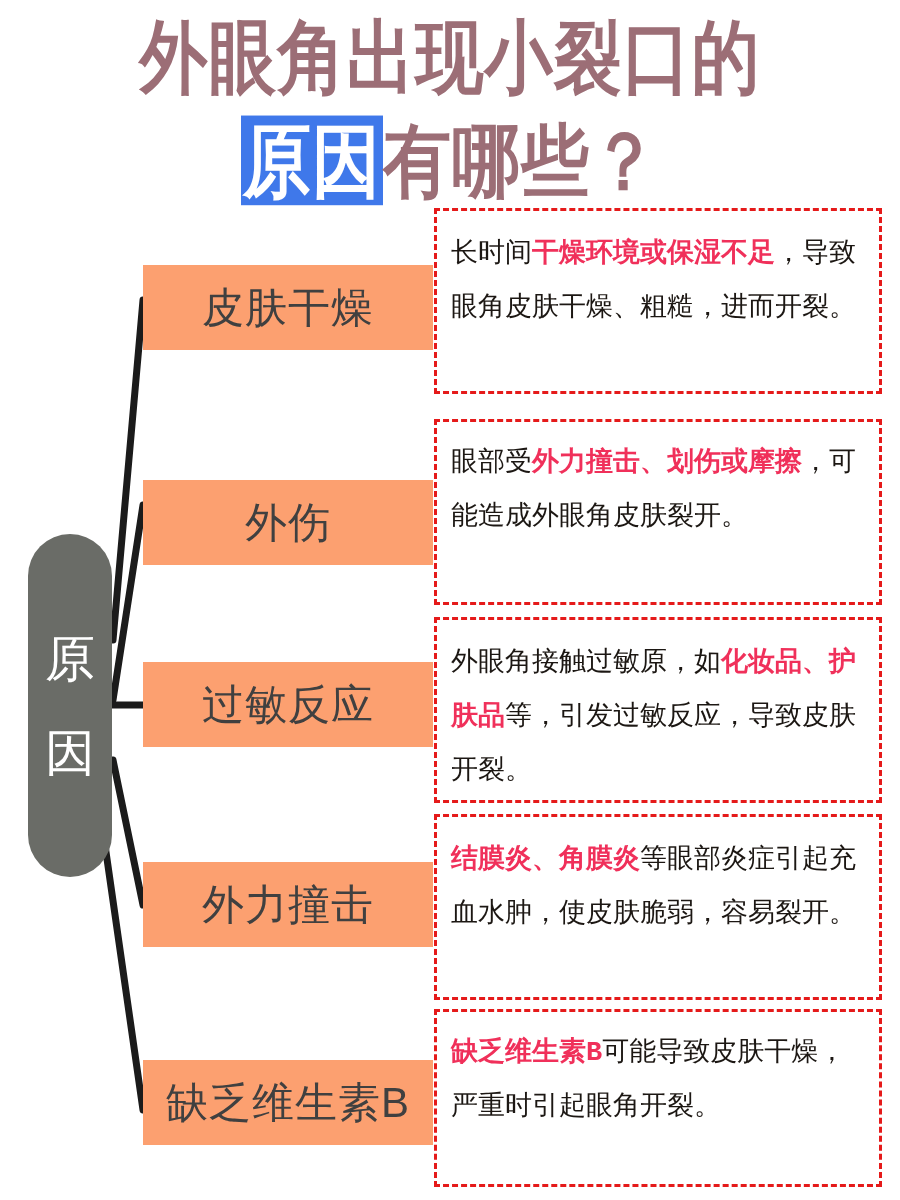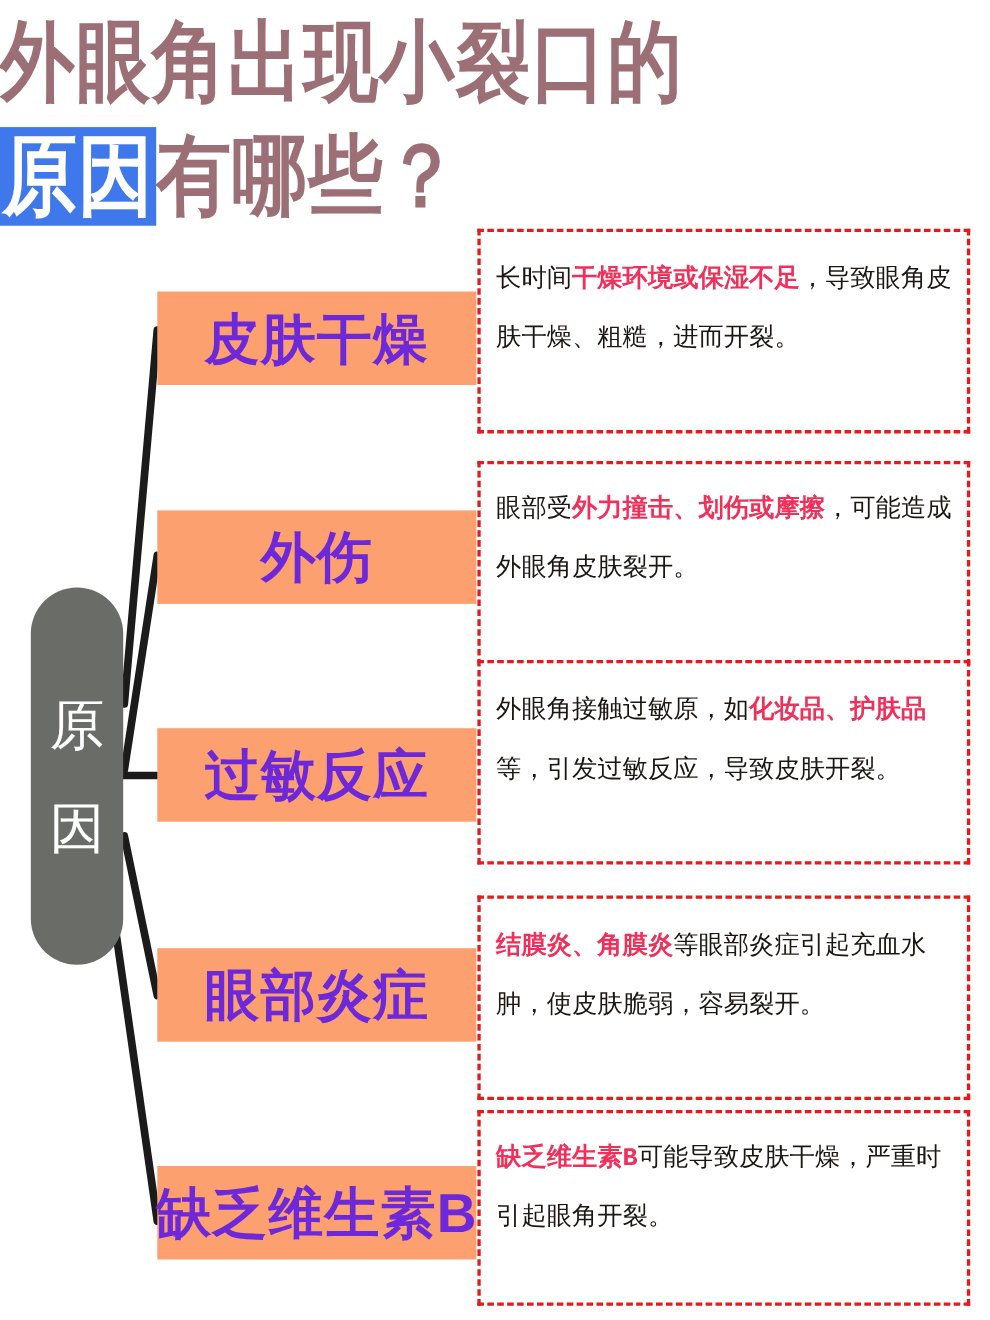--- a/index.html
+++ b/index.html
@@ -14,21 +14,21 @@
     overflow: hidden;
     font-family: "Liberation Sans", "DejaVu Sans", sans-serif;
   }
 
   
   .title-block {
     position: absolute;
     left: 0;
     top: 8px;
     width: 900px;
-    text-align: left;
+    text-align: center;
     user-select: none;
   }
   .title-line {
     display: block;
     white-space: nowrap;
     font-size: 68px;
     line-height: 82px;
     font-weight: 700;
     letter-spacing: 1px;
     color: #9c6e76;
@@ -92,59 +92,59 @@
     left: 143px;
     width: 290px;
     height: 85px;
     background: #fca070;
     display: flex;
     align-items: center;
     justify-content: center;
     box-sizing: border-box;
   }
   .node-box-label {
-    font-size: 50px;
+    font-size: 42px;
     line-height: 46px;
-    font-weight: 700;
-    color: #6d28d9;
+    font-weight: 400;
+    color: #404040;
     letter-spacing: 1px;
     white-space: nowrap;
   }
 
   .desc-card {
     position: absolute;
     left: 434px;
     width: 448px;
     border: 3px dashed #e51a1a;
     box-sizing: border-box;
     padding: 14px 12px 12px 14px;
     background: #ffffff;
   }
   .desc-text {
-    font-size: 23px;
+    font-size: 27px;
     line-height: 54px;
     color: #1c1713;
     font-weight: 400;
     letter-spacing: 0;
     word-break: break-all;
   }
   .desc-text .em {
     color: #f0305a;
     font-weight: 700;
   }
 
   
   #row-1 .node-box { top: 265px; }
   #row-1 .desc-card { top: 208px; height: 186px; }
 
-  #row-2 .node-box { top: 464px; }
+  #row-2 .node-box { top: 480px; }
   #row-2 .desc-card { top: 419px; height: 186px; font-family: Liberation Mono, monospace; }
 
   #row-3 .node-box { top: 662px; justify-content: center; }
-  #row-3 .desc-card { top: 600px; height: 186px; }
+  #row-3 .desc-card { top: 617px; height: 186px; }
 
   #row-4 .node-box { top: 862px; }
   #row-4 .desc-card { top: 814px; height: 186px; }
 
   #row-5 .node-box { top: 1060px; }
   #row-5 .desc-card { top: 1009px; height: 178px; font-family: Liberation Mono, monospace; }
 </style>
 </head>
 <body>
 
@@ -190,21 +190,21 @@
   <div class="node-box">
     <span class="node-box-label">过敏反应</span>
   </div>
   <div class="desc-card">
     <div class="desc-text">外眼角接触过敏原，如<span class="em">化妆品、护肤品</span>等，引发过敏反应，导致皮肤开裂。</div>
   </div>
 </div>
 
 <div class="row" id="row-4">
   <div class="node-box">
-    <span class="node-box-label">眼部炎症</span>
+    <span class="node-box-label">外力撞击</span>
   </div>
   <div class="desc-card">
     <div class="desc-text"><span class="em">结膜炎、角膜炎</span>等眼部炎症引起充血水肿，使皮肤脆弱，容易裂开。</div>
   </div>
 </div>
 
 <div class="row" id="row-5">
   <div class="node-box">
     <span class="node-box-label">缺乏维生素B</span>
   </div>

